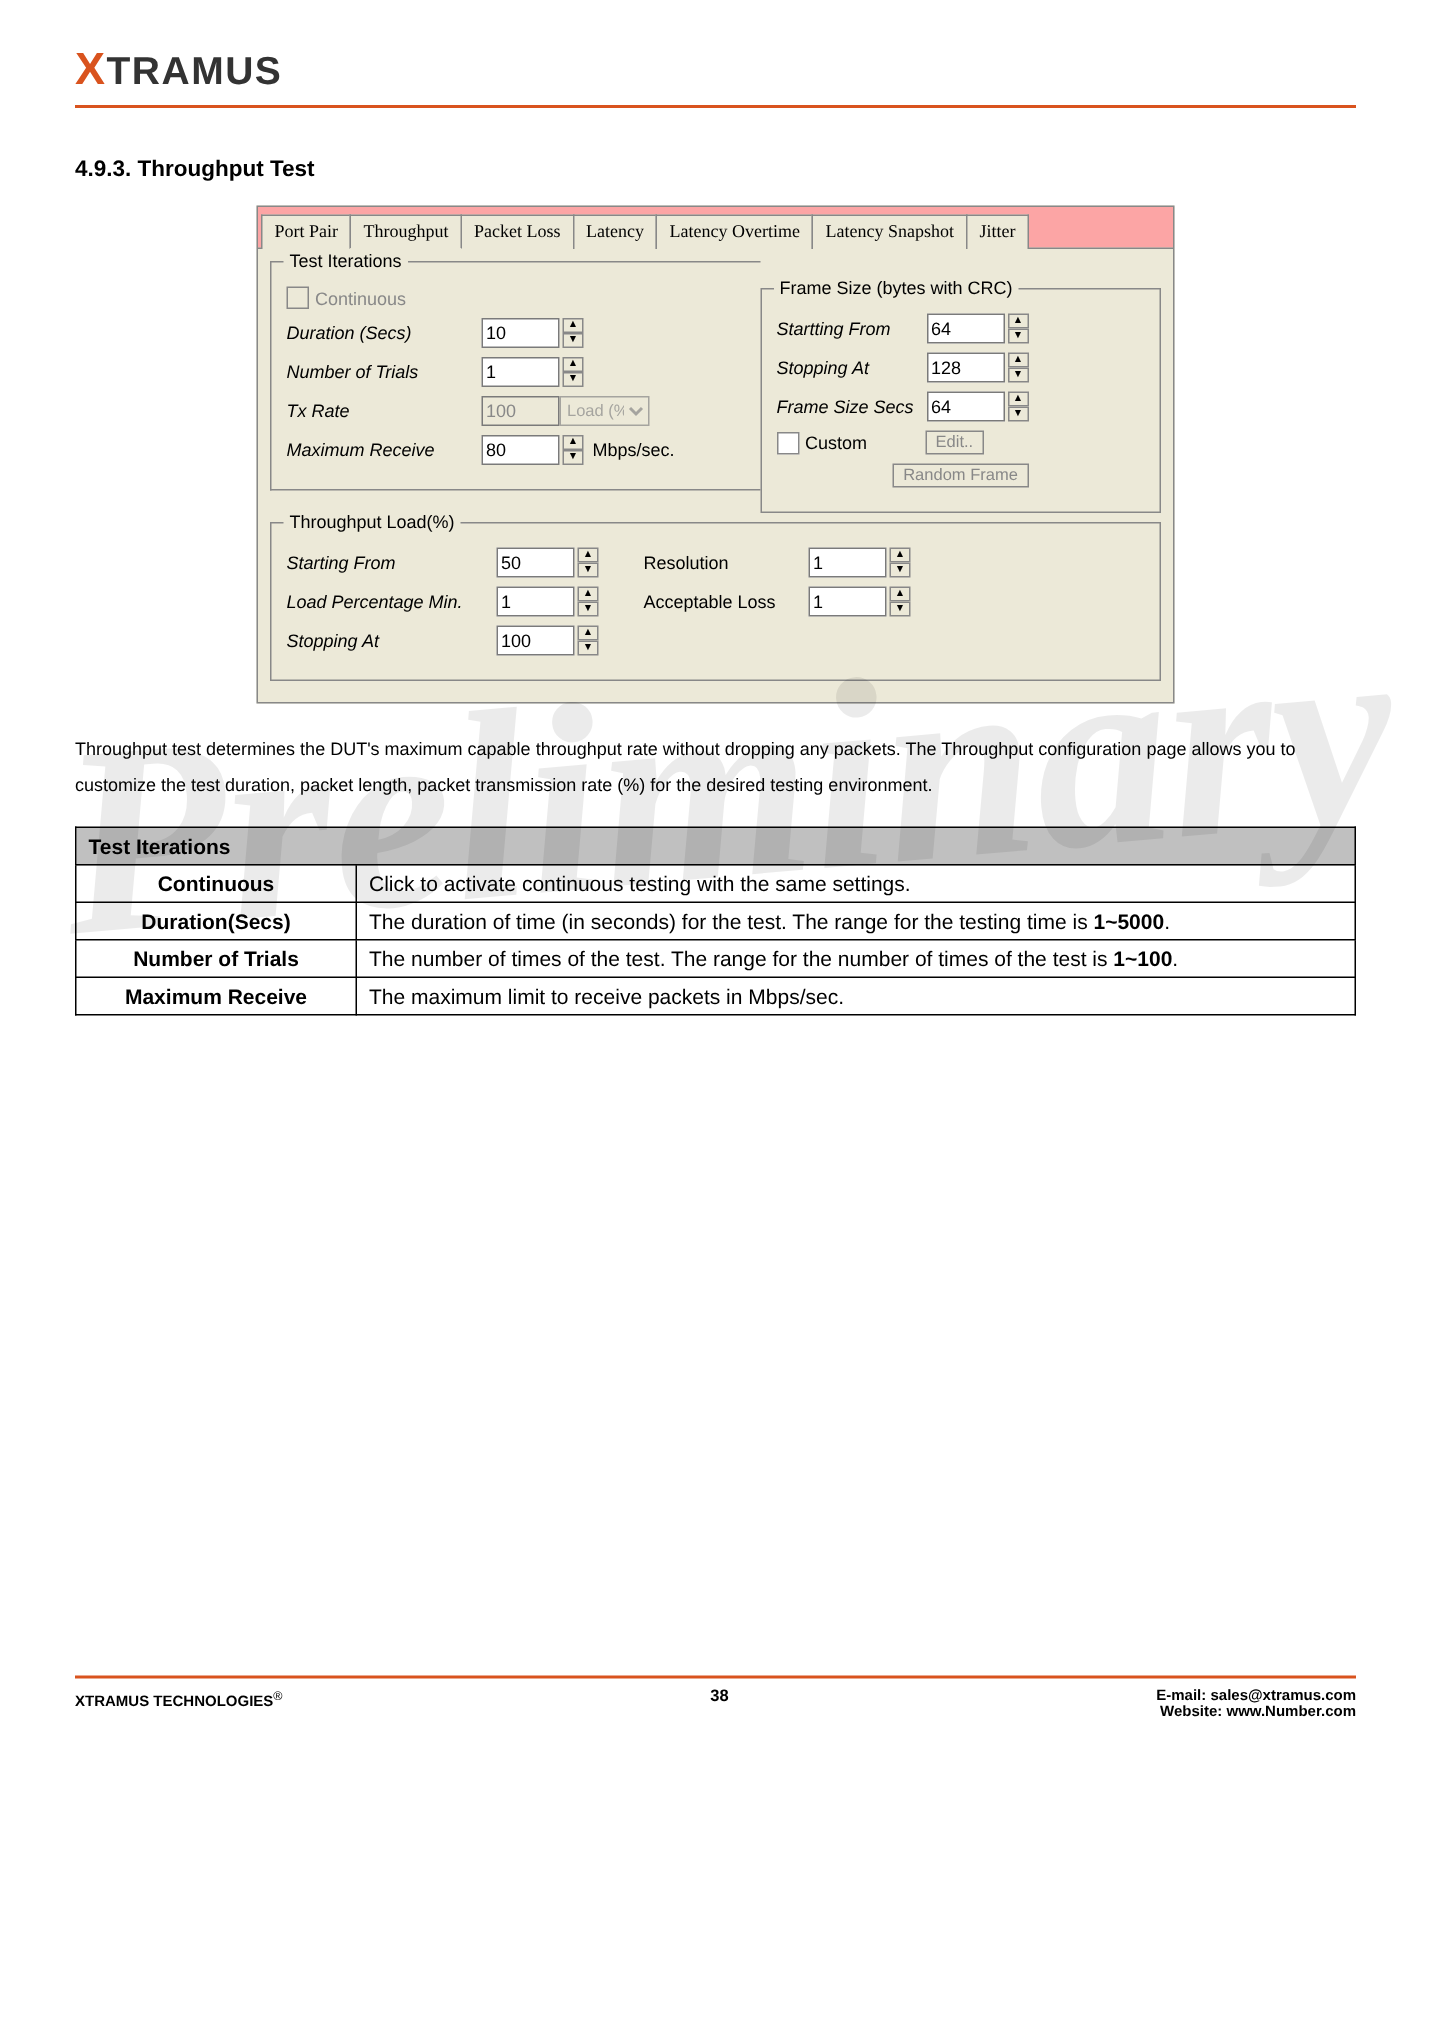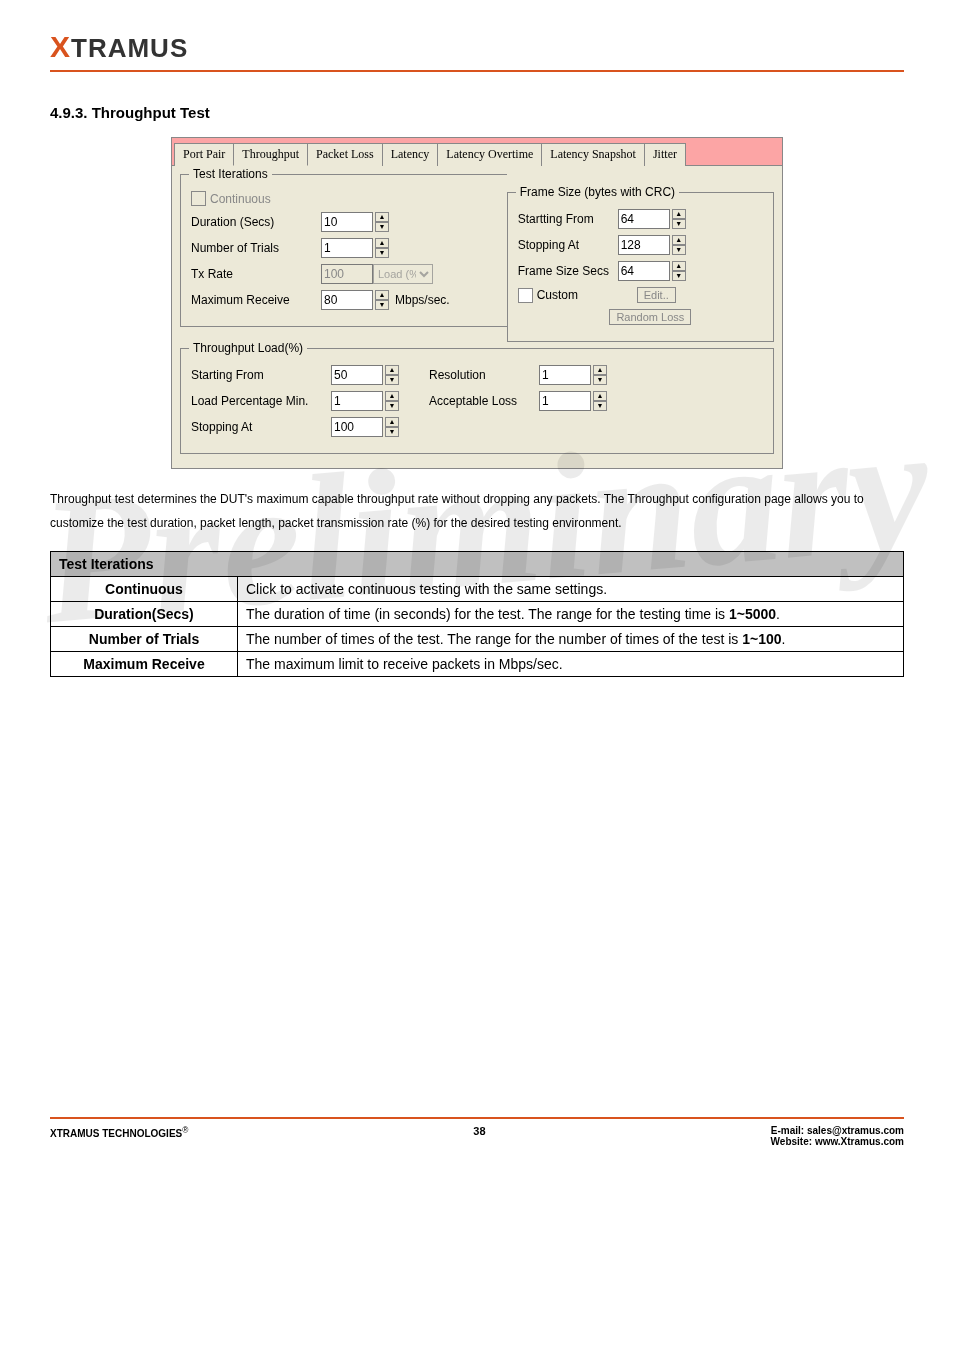--- a/index.html
+++ b/index.html
@@ -84,20 +84,21 @@
     padding: 0 4px;
     font-size: 12px;
   }
   .row {
     display: flex;
     align-items: center;
     margin: 6px 0;
   }
   .lbl {
     width: 130px;
+    font-style: italic;
   }
   .lbl-disabled {
     color: #888;
   }
   .spin {
     display: inline-flex;
     align-items: stretch;
   }
   .spin input {
     width: 46px;
@@ -132,21 +133,20 @@
     border: 1px solid #888;
     background: #ece9d8;
     font-size: 11px;
     color: #888;
   }
   .btn {
     border: 1px solid #888;
     background: #ece9d8;
     font-size: 11px;
     padding: 1px 6px;
-    margin-left: 20px;
   }
   .btn-disabled {
     color: #888;
   }
   .checkbox {
     width: 13px;
     height: 13px;
     border: 1px solid #888;
     background: #fff;
     display: inline-block;
@@ -322,21 +322,21 @@
                       <button class="spinbtn">▼</button>
                     </span>
                 </span>
               </div>
               <div class="row">
                 <span class="checkbox"></span>
                 <span style="width:80px">Custom</span>
                 <button class="btn btn-disabled" disabled="">Edit..</button>
               </div>
               <div class="row" style="justify-content:center">
-                <button class="btn btn-disabled" disabled="">Random Loss</button>
+                <button class="btn btn-disabled" disabled="">Random Frame</button>
               </div>
             </div>
           </div>
         </div>
 
         <div class="groupbox">
           <span class="legend">Throughput Load(%)</span>
           <div class="row">
             <span class="lbl" style="width:140px">Starting From</span>
             <span class="spin">
@@ -416,16 +416,16 @@
 
   <div class="watermark">Preliminary</div>
 
   <div class="footer">
     <div>
       <b><span>XTRAMUS TECHNOLOGIES</span></b><sup>®</sup>
     </div>
     <div class="center">38</div>
     <div class="right">
       <span>E-mail:</span> <span>sales@xtramus.com</span><br>
-      <span>Website:</span> <span>www.Xtramus.com</span>
+      <span>Website:</span> <span>www.Number.com</span>
     </div>
   </div>
 </div>
 
 </body></html>

